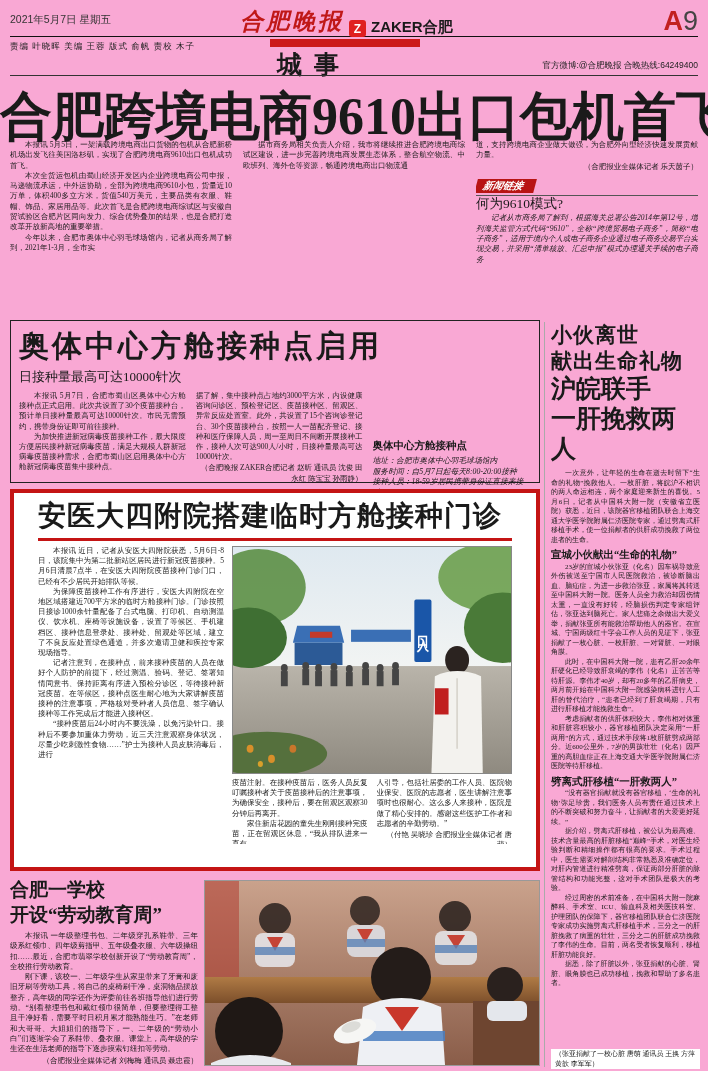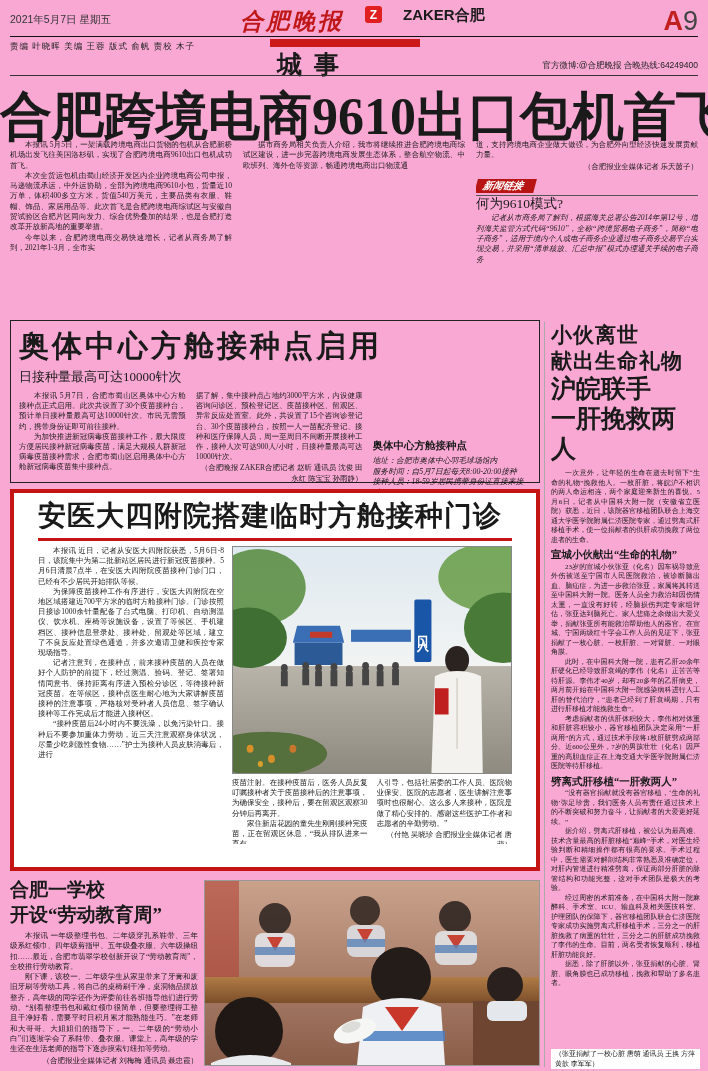--- a/index.html
+++ b/index.html
@@ -3,21 +3,21 @@
 <meta charset="utf-8">
 <style>
   html,body{margin:0;padding:0;background:#e8e8e8;}
   .page{position:relative;width:708px;height:1071px;background:#f9a8d4;margin:0 auto;
         font-family:"Liberation Serif",serif;color:#1a1a1a;overflow:hidden;}
   
   .hdr{position:absolute;left:10px;top:4px;width:688px;height:72px;}
   .date{position:absolute;left:0;top:9px;font-size:10.5px;font-family:"Liberation Sans",sans-serif;color:#333;}
   .rule1{position:absolute;left:0;top:32px;width:688px;border-top:1.5px solid #111;}
   .editors{position:absolute;left:0;top:37px;font-size:8.5px;font-family:"Liberation Sans",sans-serif;color:#222;letter-spacing:1px;}
-  .mast{position:absolute;left:230px;top:2px;display:flex;align-items:flex-start;gap:21px;}
+  .mast{position:absolute;left:230px;top:2px;display:flex;align-items:flex-end;gap:5px;}
   .mast-name{color:#c01818;font-size:23px;font-weight:bold;font-style:italic;letter-spacing:3px;}
   .zk-z{width:17px;height:17px;background:#e02020;color:#fff;font:900 12px "Liberation Sans",sans-serif;
         display:flex;align-items:center;justify-content:center;border-radius:3px;}
   .zk-t{font-size:15px;font-weight:900;font-family:"Liberation Sans",sans-serif;}
   .pageno{position:absolute;right:0;top:2px;font-size:27px;font-weight:900;font-family:"Liberation Sans",sans-serif;}
   .pageno .a{color:#c22020;} .pageno .n{color:#444;font-weight:400;}
   .sectab{position:absolute;left:255px;top:35px;width:160px;}
   .redbar{width:150px;height:8px;background:#cc1a1a;margin:0 auto 1px;}
   .secname{font-size:25px;font-weight:900;letter-spacing:12px;padding-left:12px;}
   .contact{position:absolute;right:0;top:56px;font-size:8.5px;font-family:"Liberation Sans",sans-serif;color:#222;}
@@ -94,21 +94,21 @@
     </div>
     <div class="contact">官方微博:@合肥晚报 合晚热线:64249400</div>
     <div class="rule2"></div>
   </div>
 
   <div class="lead-head">合肥跨境电商9610出口包机首飞</div>
   <div class="lead-cols">
     <div class="lcol">
         <p class="para">本报讯 5月5日，一架满载跨境电商出口货物的包机从合肥新桥机场出发飞往美国洛杉矶，实现了合肥跨境电商9610出口包机成功首飞。</p>
         <p class="para">本次全货运包机由蜀山经济开发区内企业跨境电商公司申报，马递物流承运，中外运协助，全部为跨境电商9610小包，货量近10万单，体积400多立方米，货值540万美元，主要品类有衣服、鞋帽、饰品、家居用品等。此次首飞是合肥跨境电商综试区与安徽自贸试验区合肥片区同向发力、综合优势叠加的结果，也是合肥打造改革开放新高地的重要举措。</p>
-        <p class="para">今年以来，合肥跨境电商交易快速增长，记者从商务局了解到，2021年1-3月，全市实</p>
+        <p class="para">今年以来，合肥市奥体中心羽毛球场馆内，记者从商务局了解到，2021年1-3月，全市实</p>
       </div>
     <div class="lcol">
       <p class="para">据市商务局相关负责人介绍，我市将继续推进合肥跨境电商综试区建设，进一步完善跨境电商发展生态体系，整合航空物流、中欧班列、海外仓等资源，畅通跨境电商出口物流通</p>
     </div>
     <div class="lcol">
       <p class="cont">道，支持跨境电商企业做大做强，为合肥外向型经济快速发展贡献力量。</p>
       <p class="sig">（合肥报业全媒体记者 乐天茵子）</p>
       <div class="nl-wrap">
         <span class="nl-label">新闻链接</span>
       </div>

